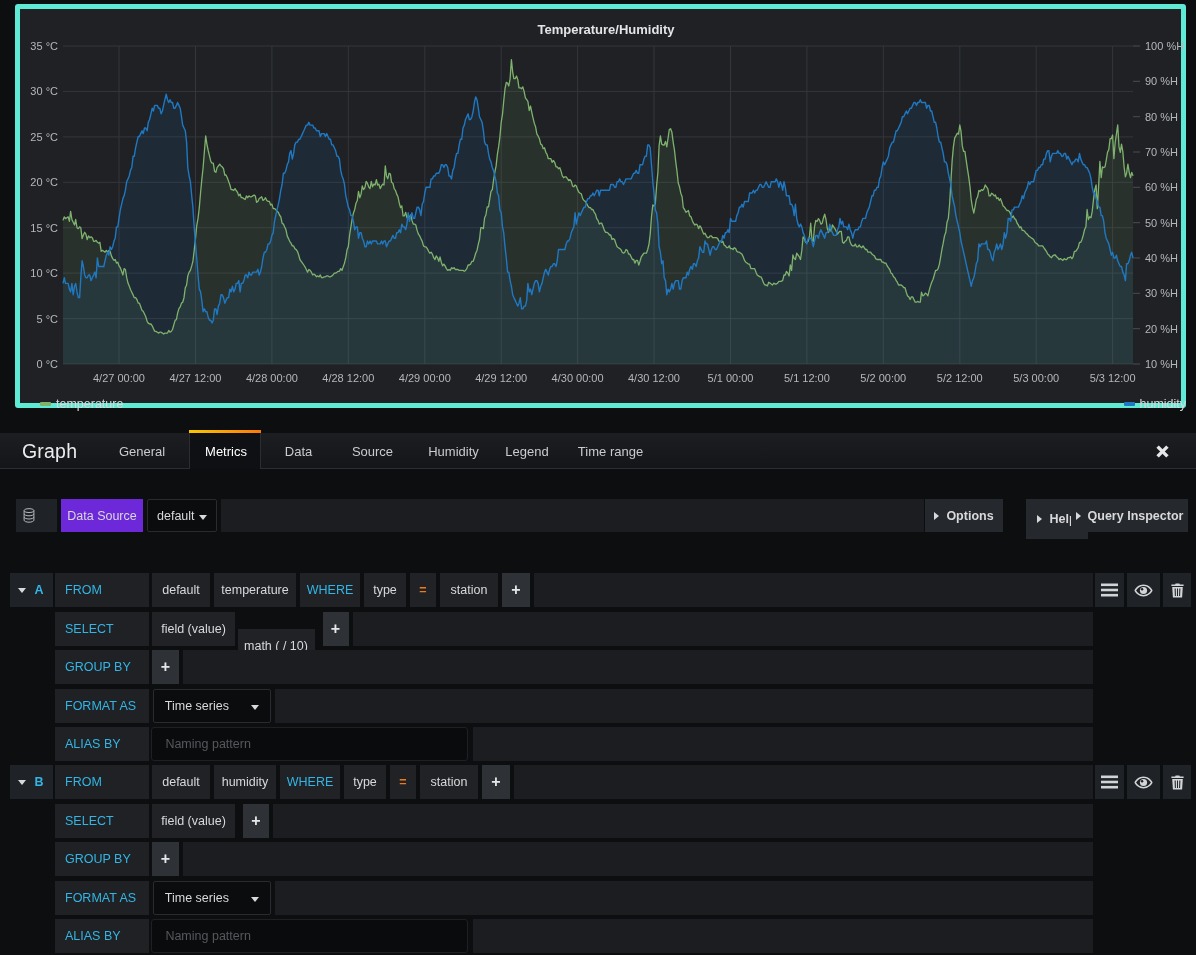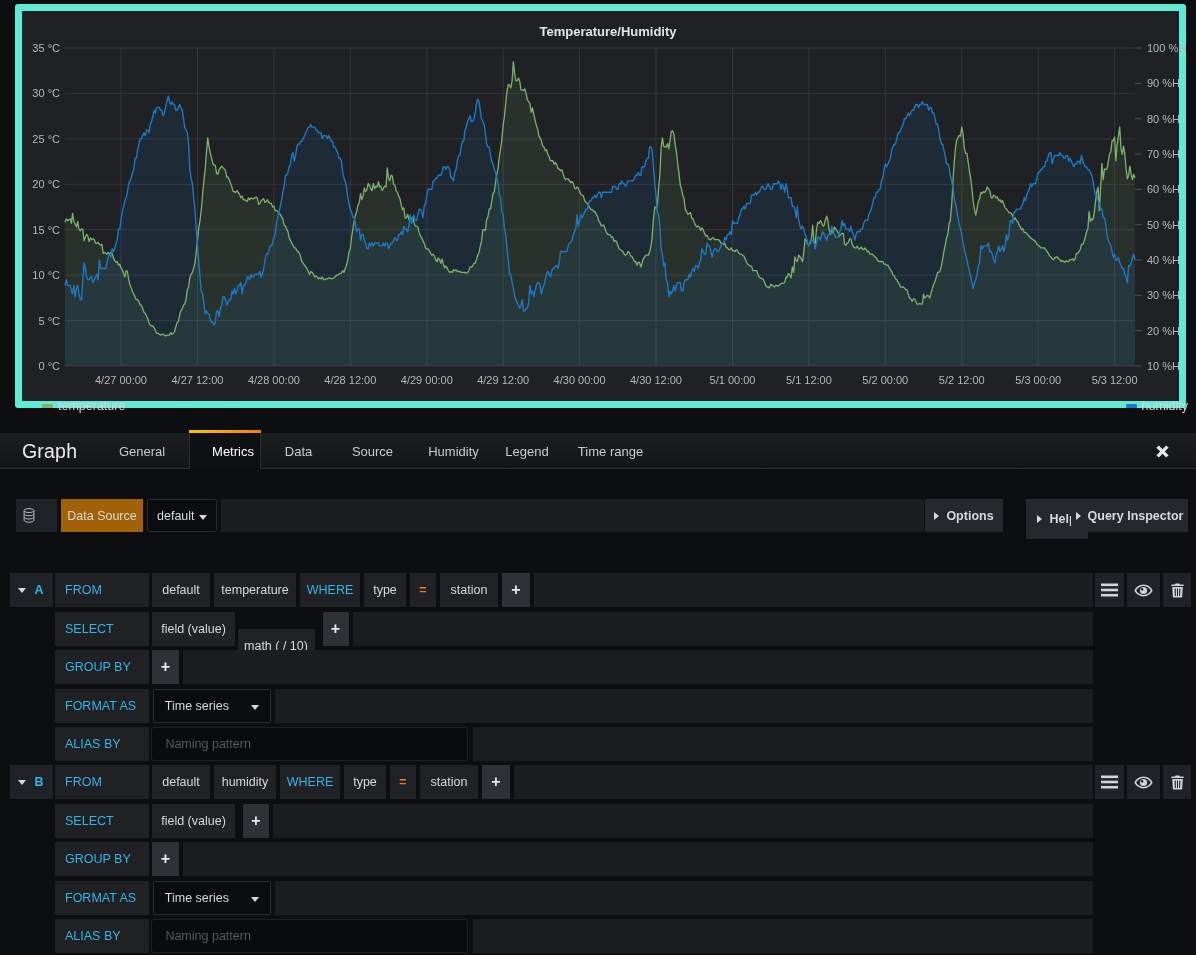--- a/index.html
+++ b/index.html
@@ -1,30 +1,30 @@
 <!DOCTYPE html>
 <html><head><meta charset="utf-8"><style>
 *{margin:0;padding:0;box-sizing:border-box}
 html,body{width:1196px;height:955px;background:#0d0e10;font-family:"Liberation Sans",sans-serif;overflow:hidden;position:relative}
-.panel{position:absolute;left:15px;top:4px;width:1171px;height:404px;background:#1f2125;border:7px solid #5eead4;border-radius:3px}
+.panel{position:absolute;left:15px;top:4px;width:1171px;height:404px;background:#1f2125;border:5px solid #5eead4;border-radius:3px}
 .ax{font-size:11px;fill:#b4b7bc;font-family:"Liberation Sans",sans-serif}
 .ttl{font-size:13px;font-weight:bold;fill:#e3e4e6;font-family:"Liberation Sans",sans-serif}
 .leg{position:absolute;top:386px;height:17px;display:flex;align-items:center;font-size:12.5px;color:#d8d9da}
 .dash{display:inline-block;width:11px;height:4px;border-radius:1px;margin-right:5px}
 .strip{position:absolute;left:0;top:433px;width:1196px;height:36px;background:linear-gradient(#1d1e22,#141518)}
 .activetab{position:absolute;left:188.5px;top:433px;width:72.5px;height:36px;background:#0f1013;border-left:1px solid #2b2d31;border-right:1px solid #2b2d31}
 .tabtop{position:absolute;left:188.5px;top:430px;width:72.5px;height:3px;background:linear-gradient(90deg,#f7c600,#ff780a)}
 .gtitle{position:absolute;left:22px;top:440px;font-size:19.5px;color:#ececee;letter-spacing:0.2px}
 .tab{position:absolute;top:444px;transform:translateX(-50%);font-size:13px;color:#c9cbcd;white-space:nowrap}
 .tab.on{color:#fff}
 .c{position:absolute;display:flex;align-items:center;font-size:12.5px;color:#d8d9da;white-space:nowrap}
 .flex{background:#1f2226}
 .ltr{color:#33b5e5;font-weight:bold;margin-left:9px}
 .kw{background:#1f2125;color:#33b5e5;padding-left:10px}
-.lab{background:#a16207;justify-content:center}
+.lab{background:#6d28d9;justify-content:center}
 .seg{background:#202226;justify-content:center}
 .seg.kwt{color:#33b5e5}
 .seg.op{color:#eb7b18;font-weight:bold}
 .plus{background:#2e3136;justify-content:center;color:#e6e7e8;font-size:16px;font-weight:bold}
 .fill{background:#1b1d21}
 .icon{background:#1f2226;justify-content:center}
 .btn{background:#25282d;justify-content:center;font-weight:bold;color:#d8d9da}
 .sel{background:#0b0c0e;border:1px solid #292b2f;border-radius:2px;padding-left:11px;position:absolute}
 .inp{background:#0a0b0d;border:1px solid #1e2023;border-radius:3px;padding-left:13px;color:#55585d}
 .cd{display:inline-block;width:0;height:0;border-left:4.5px solid transparent;border-right:4.5px solid transparent;border-top:5px solid #d8d9da}
@@ -105,21 +105,21 @@
 </svg>
 <div class="leg" style="left:20px"><span class="dash" style="background:#7EB26D"></span>temperature</div>
 <div class="leg" style="left:1103.5px"><span class="dash" style="background:#1F78C1"></span>humidity</div>
 </div>
 <div class="strip"></div>
 <div style="position:absolute;left:0;top:468px;width:1196px;height:1px;background:#2c2e32"></div>
 <div class="activetab"></div>
 <div class="tabtop"></div>
 <div class="gtitle">Graph</div>
 <div class="tab" style="left:142px">General</div>
-<div class="tab on" style="left:233px">Metrics</div>
+<div class="tab on" style="left:226px">Metrics</div>
 <div class="tab" style="left:298.5px">Data</div>
 <div class="tab" style="left:372.5px">Source</div>
 <div class="tab" style="left:453.5px">Humidity</div>
 <div class="tab" style="left:527px">Legend</div>
 <div class="tab" style="left:610.5px">Time range</div>
 <div style="position:absolute;left:1156px;top:444px"><svg width="13" height="13" viewBox="0 0 13 13">
       <g stroke="#e6e7e8" stroke-width="3.4">
         <line x1="1.6" y1="1.6" x2="11.4" y2="11.4"></line>
         <line x1="11.4" y1="1.6" x2="1.6" y2="11.4"></line>
       </g>

